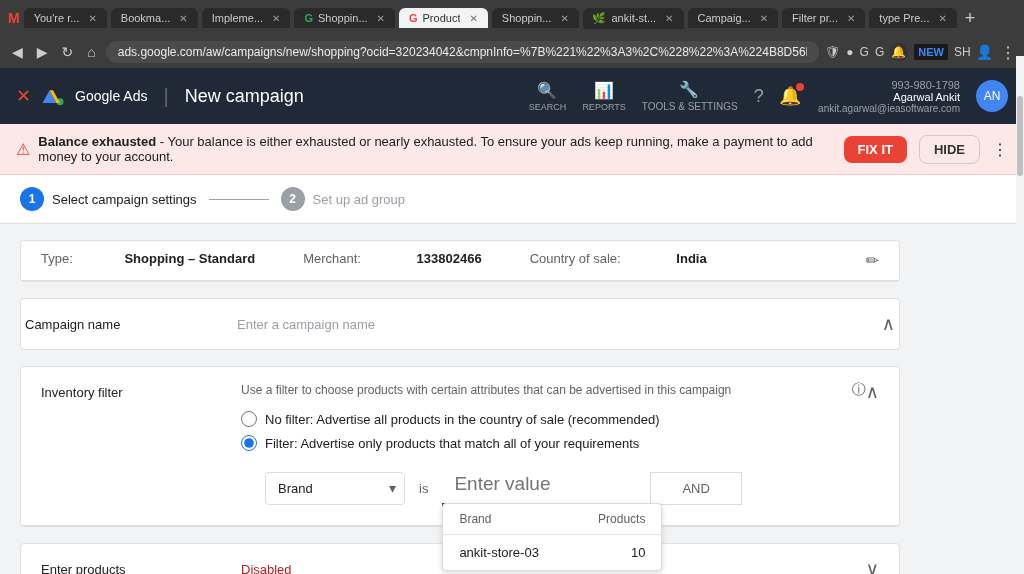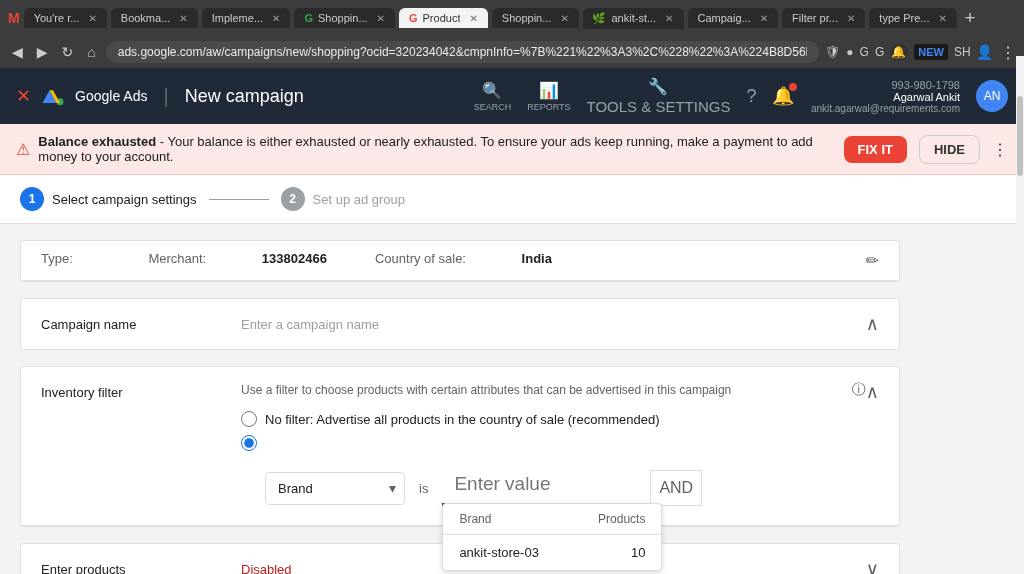--- a/index.html
+++ b/index.html
@@ -44,49 +44,49 @@
     .step-circle { width: 24px; height: 24px; border-radius: 50%; background: #1a73e8; color: white; display: flex; align-items: center; justify-content: center; font-size: 12px; font-weight: 600; }
     .step-label { font-size: 13px; color: #202124; font-weight: 500; }
     .step-line { flex: 0 0 60px; height: 1px; background: #9aa0a6; }
     .step-circle.inactive { background: #9aa0a6; }
 
     
     .main-content { padding: 16px 20px; max-width: 920px; }
 
     
     .section-card { background: white; border: 1px solid #e0e0e0; border-radius: 4px; margin-bottom: 16px; }
-    .section-row { display: flex; align-items: center; padding: 14px 20px; }
+    .section-row { display: flex; align-items: center; padding: 14px 4px; }
     .section-label { min-width: 200px; font-size: 13px; color: #202124; font-weight: 500; }
     .section-content { flex: 1; }
     .section-chevron { color: #5f6368; font-size: 18px; cursor: pointer; margin-left: auto; }
 
     
     .type-row { padding: 10px 20px; font-size: 13px; color: #5f6368; display: flex; gap: 24px; border-bottom: 1px solid #e0e0e0; }
     .type-row span { color: #5f6368; }
     .type-row strong { color: #202124; }
     .edit-icon { color: #5f6368; font-size: 16px; cursor: pointer; margin-left: auto; align-self: center; }
 
     
-    .campaign-name-input { color: #9aa0a6; font-size: 13px; }
+    .campaign-name-input { color: #9aa0a6; font-size: 13px; margin-left: 12px; }
     .inventory-header { display: flex; align-items: flex-start; padding: 14px 20px; border-bottom: 1px solid #e0e0e0; }
     .inventory-label { min-width: 200px; font-size: 13px; color: #202124; font-weight: 500; padding-top: 4px; }
     .inventory-right { flex: 1; }
     .inventory-desc { font-size: 12px; color: #5f6368; margin-bottom: 12px; display: flex; align-items: center; gap: 4px; justify-content: space-between; }
     .help-icon { color: #5f6368; font-size: 14px; }
     .radio-group { display: flex; flex-direction: column; gap: 8px; }
     .radio-option { display: flex; align-items: center; gap: 8px; font-size: 13px; }
     .radio-option input[type="radio"] { accent-color: #1a73e8; width: 16px; height: 16px; }
 
     
     .filter-row { display: flex; align-items: center; gap: 8px; margin-top: 14px; padding-left: 24px; position: relative; }
     .filter-select { border: 1px solid #dadce0; border-radius: 4px; padding: 8px 12px; font-size: 13px; background: white; min-width: 140px; cursor: pointer; display: flex; align-items: center; justify-content: space-between; color: #202124; }
     .filter-is { font-size: 13px; color: #5f6368; padding: 0 6px; }
     .filter-value-container { position: relative; }
     .filter-value-input { border: none; border-bottom: 8px solid #14532d; padding: 8px 12px; font-size: 19px; width: 200px; outline: none; color: #9aa0a6; background: transparent; }
-    .and-btn { padding: 8px 8px; border: 1px solid #dadce0; border-radius: 0; background: white; font-size: 16px; color: #5f6368; cursor: pointer; }
+    .and-btn { padding: 8px 31px; border: 1px solid #dadce0; border-radius: 0; background: white; font-size: 13px; color: #5f6368; cursor: pointer; }
 
     
     .brand-dropdown { position: absolute; top: 38px; left: 0; background: white; border: 1px solid #dadce0; border-radius: 4px; box-shadow: 0 2px 6px rgba(0,0,0,0.15); z-index: 100; min-width: 220px; }
     .dropdown-header { display: flex; padding: 8px 16px; font-size: 12px; color: #5f6368; border-bottom: 1px solid #e0e0e0; justify-content: space-between; }
     .dropdown-item { display: flex; justify-content: space-between; padding: 10px 16px; font-size: 13px; cursor: pointer; }
     .dropdown-item-name { color: #202124; }
     .dropdown-item-count { color: #202124; }
 
     
     .simple-row { display: flex; align-items: center; padding: 14px 20px; }
@@ -193,33 +193,33 @@
     <div class="header-nav-item">
       <span style="font-size:16px;">🔍</span>
       <span style="font-size:9px;color:#9aa0a6;">SEARCH</span>
     </div>
     <div class="header-nav-item">
       <span style="font-size:16px;">📊</span>
       <span style="font-size:9px;color:#9aa0a6;">REPORTS</span>
     </div>
     <div class="header-nav-item">
       <span style="font-size:16px;">🔧</span>
-      <span style="font-size:15px;color:#9aa0a6;text-align:center;">TOOLS &amp; SETTINGS</span>
+      <span style="font-size:10px;color:#9aa0a6;text-align:center;">TOOLS &amp; SETTINGS</span>
     </div>
     <div class="notification-badge">
       <span class="header-help">?</span>
     </div>
     <div class="notification-badge">
       <span style="font-size:18px;color:#9aa0a6;">🔔</span>
       <div class="badge-dot"></div>
     </div>
     <div style="display:flex;flex-direction:column;align-items:flex-end;">
       <span style="font-size:11px;color:#9aa0a6;">993-980-1798</span>
       <span style="font-size:11px;color:white;">Agarwal Ankit</span>
-      <span style="font-size:10px;color:#9aa0a6;">ankit.agarwal@requirements.com</span>
+      <span style="font-size:10px;color:#9aa0a6;">ankit.agarwal@ieasoftware.com</span>
     </div>
     <div class="header-avatar">
       <span>AN</span>
     </div>
   </div>
 </div>
 
 <div class="alert-banner">
   <span class="alert-icon">⚠</span>
   <span class="alert-text">
@@ -245,20 +245,21 @@
     </div>
     <span class="step-label" style="color:#9aa0a6;">Set up ad group</span>
   </div>
 </div>
 
 <div class="main-content">
 
   <div class="section-card">
     <div class="type-row">
       <span style="color:#5f6368;">Type:</span>&nbsp;
+      <strong>Shopping – Standard</strong>
       <span style="margin-left:24px;">Merchant:</span>&nbsp;
       <strong style="margin-left:4px;">133802466</strong>
       <span style="margin-left:24px;">Country of sale:</span>&nbsp;
       <strong style="margin-left:4px;">India</strong>
       <span class="edit-icon">✏</span>
     </div>
   </div>
 
   <div class="section-card">
     <div class="section-row">
@@ -278,20 +279,21 @@
           <span>Use a filter to choose products with certain attributes that can be advertised in this campaign</span>
           <span class="help-icon">ⓘ</span>
         </div>
         <div class="radio-group">
           <label class="radio-option">
             <input type="radio" name="filter" style="">
             <span>No filter: Advertise all products in the country of sale (recommended)</span>
           </label>
           <label class="radio-option">
             <input type="radio" name="filter" checked="" style="">
+            <span>Filter: Advertise only products that match all of your requirements</span>
           </label>
         </div>
 
         <div class="filter-row">
           <div class="filter-select select-wrapper">
             <span>Brand</span>
             <span class="select-chevron">▾</span>
           </div>
           <span class="filter-is">is</span>
           <div class="filter-value-container">

